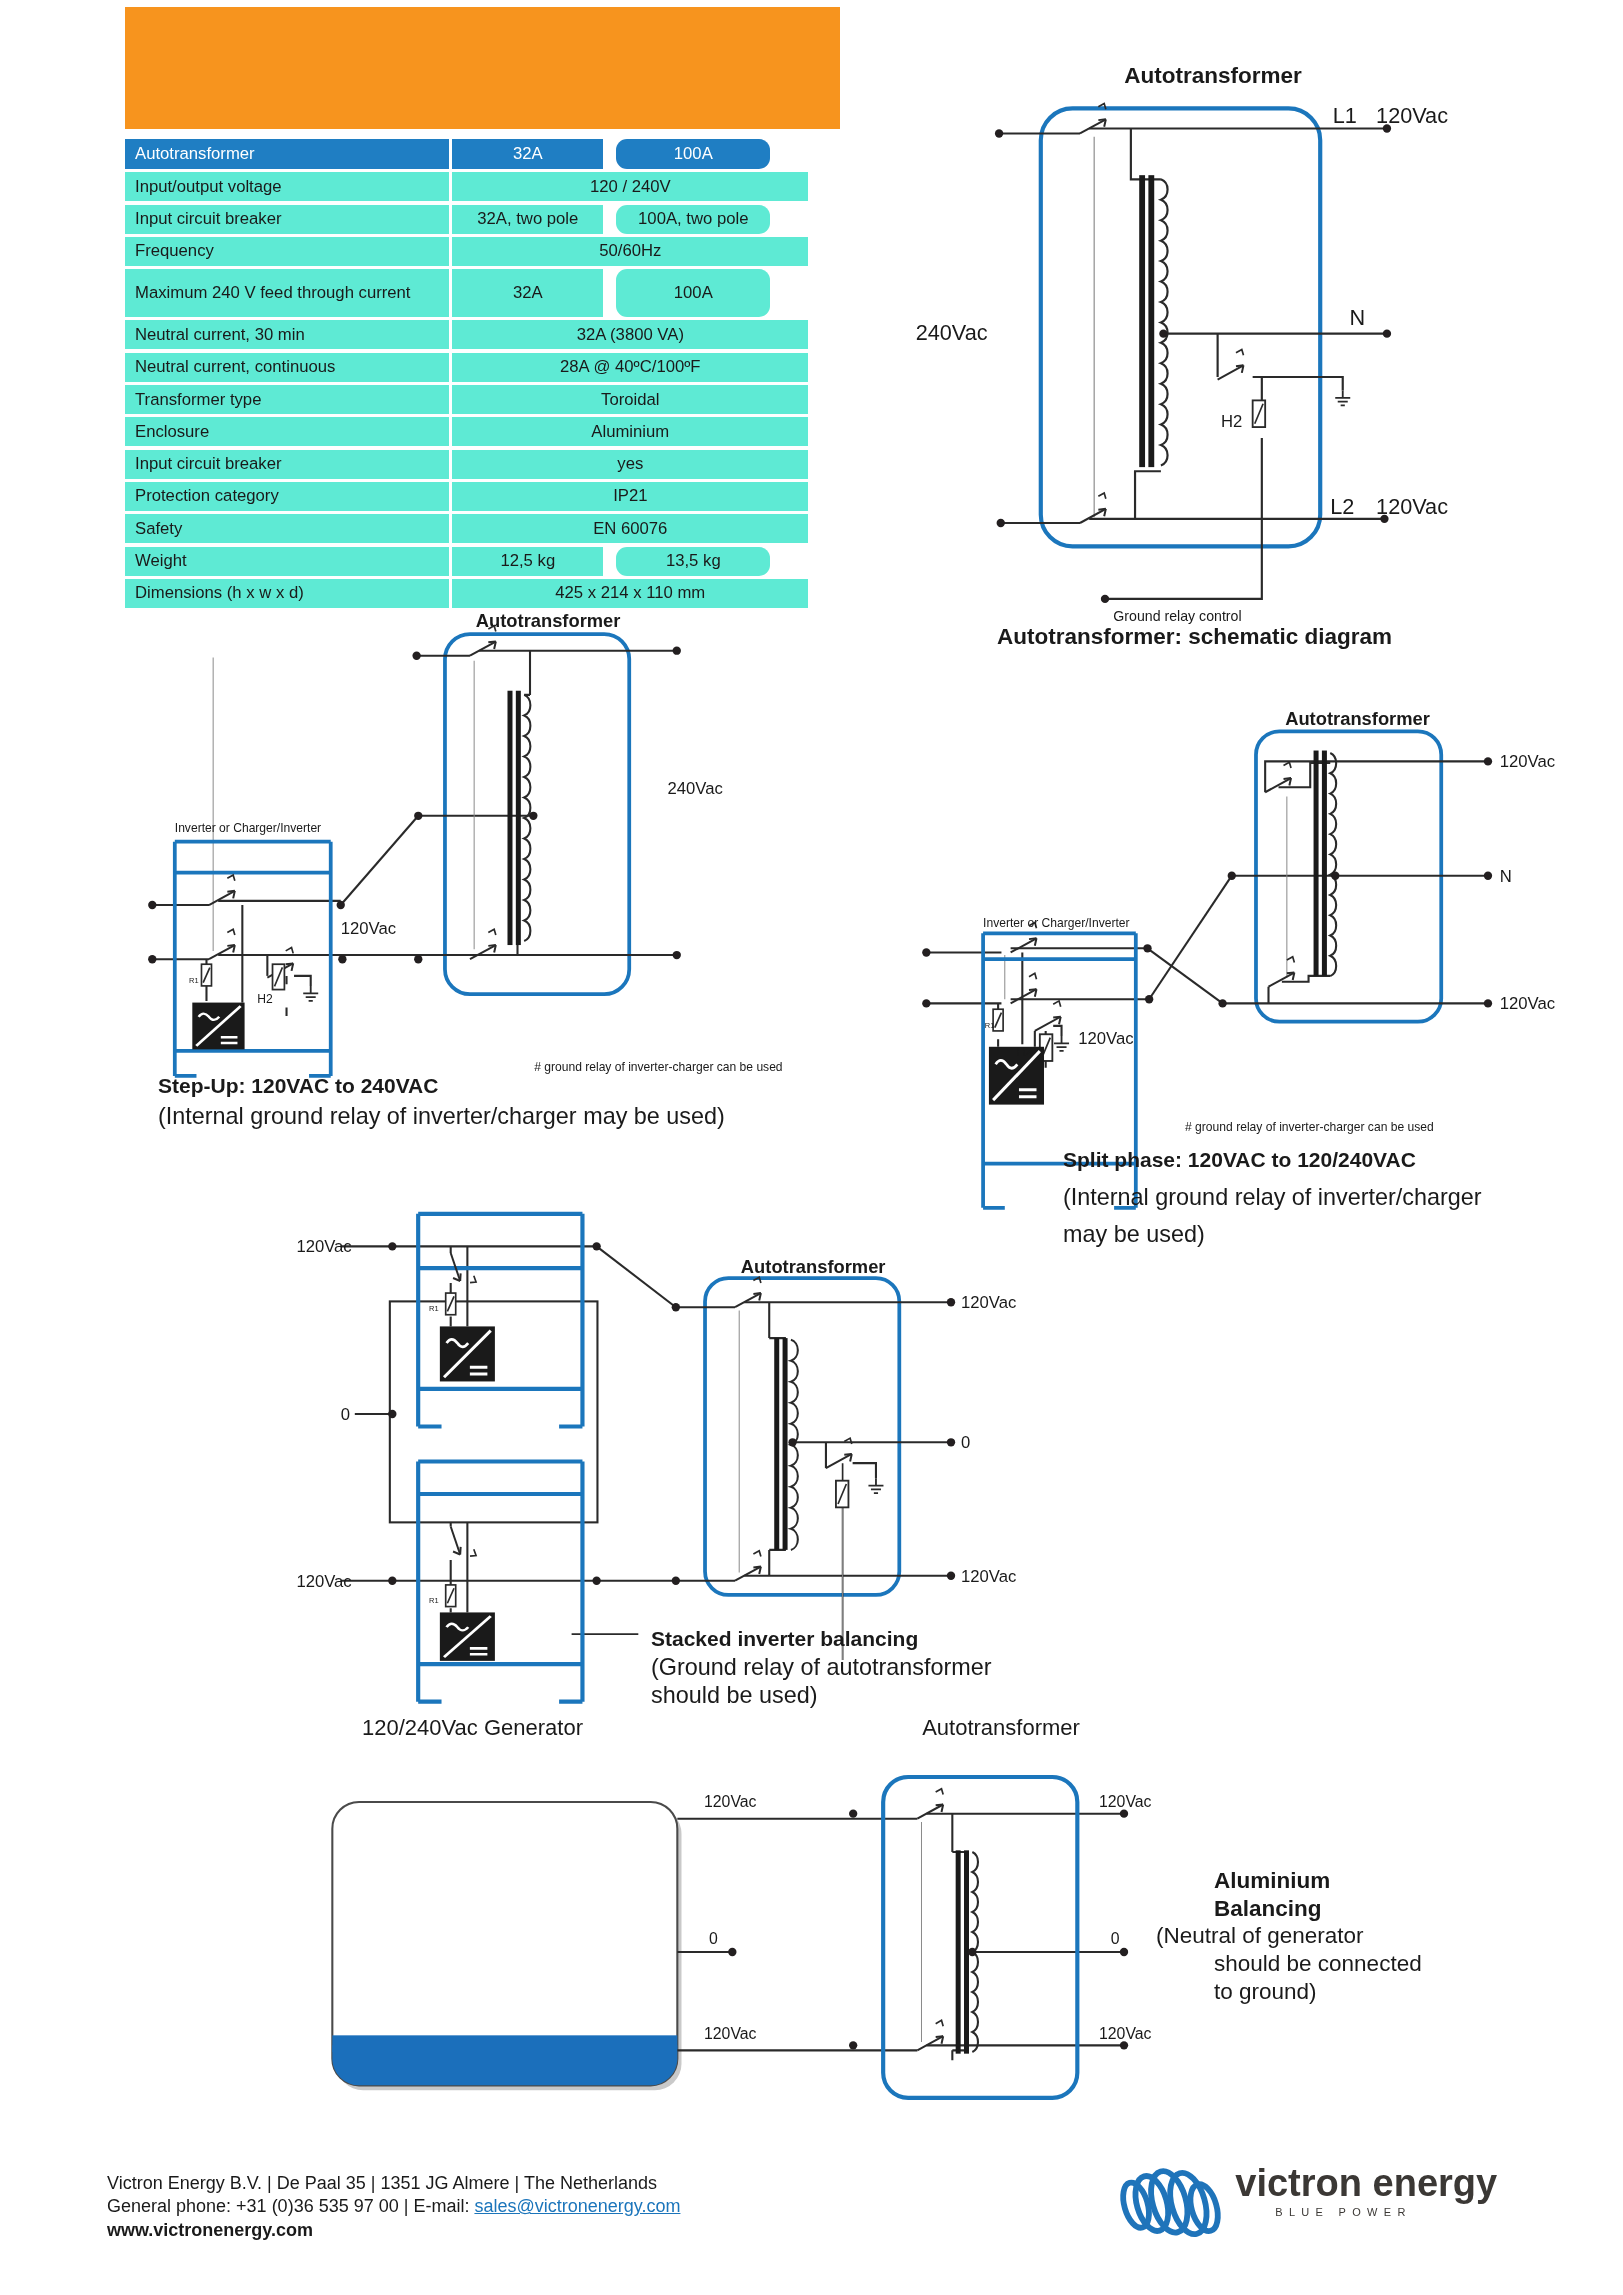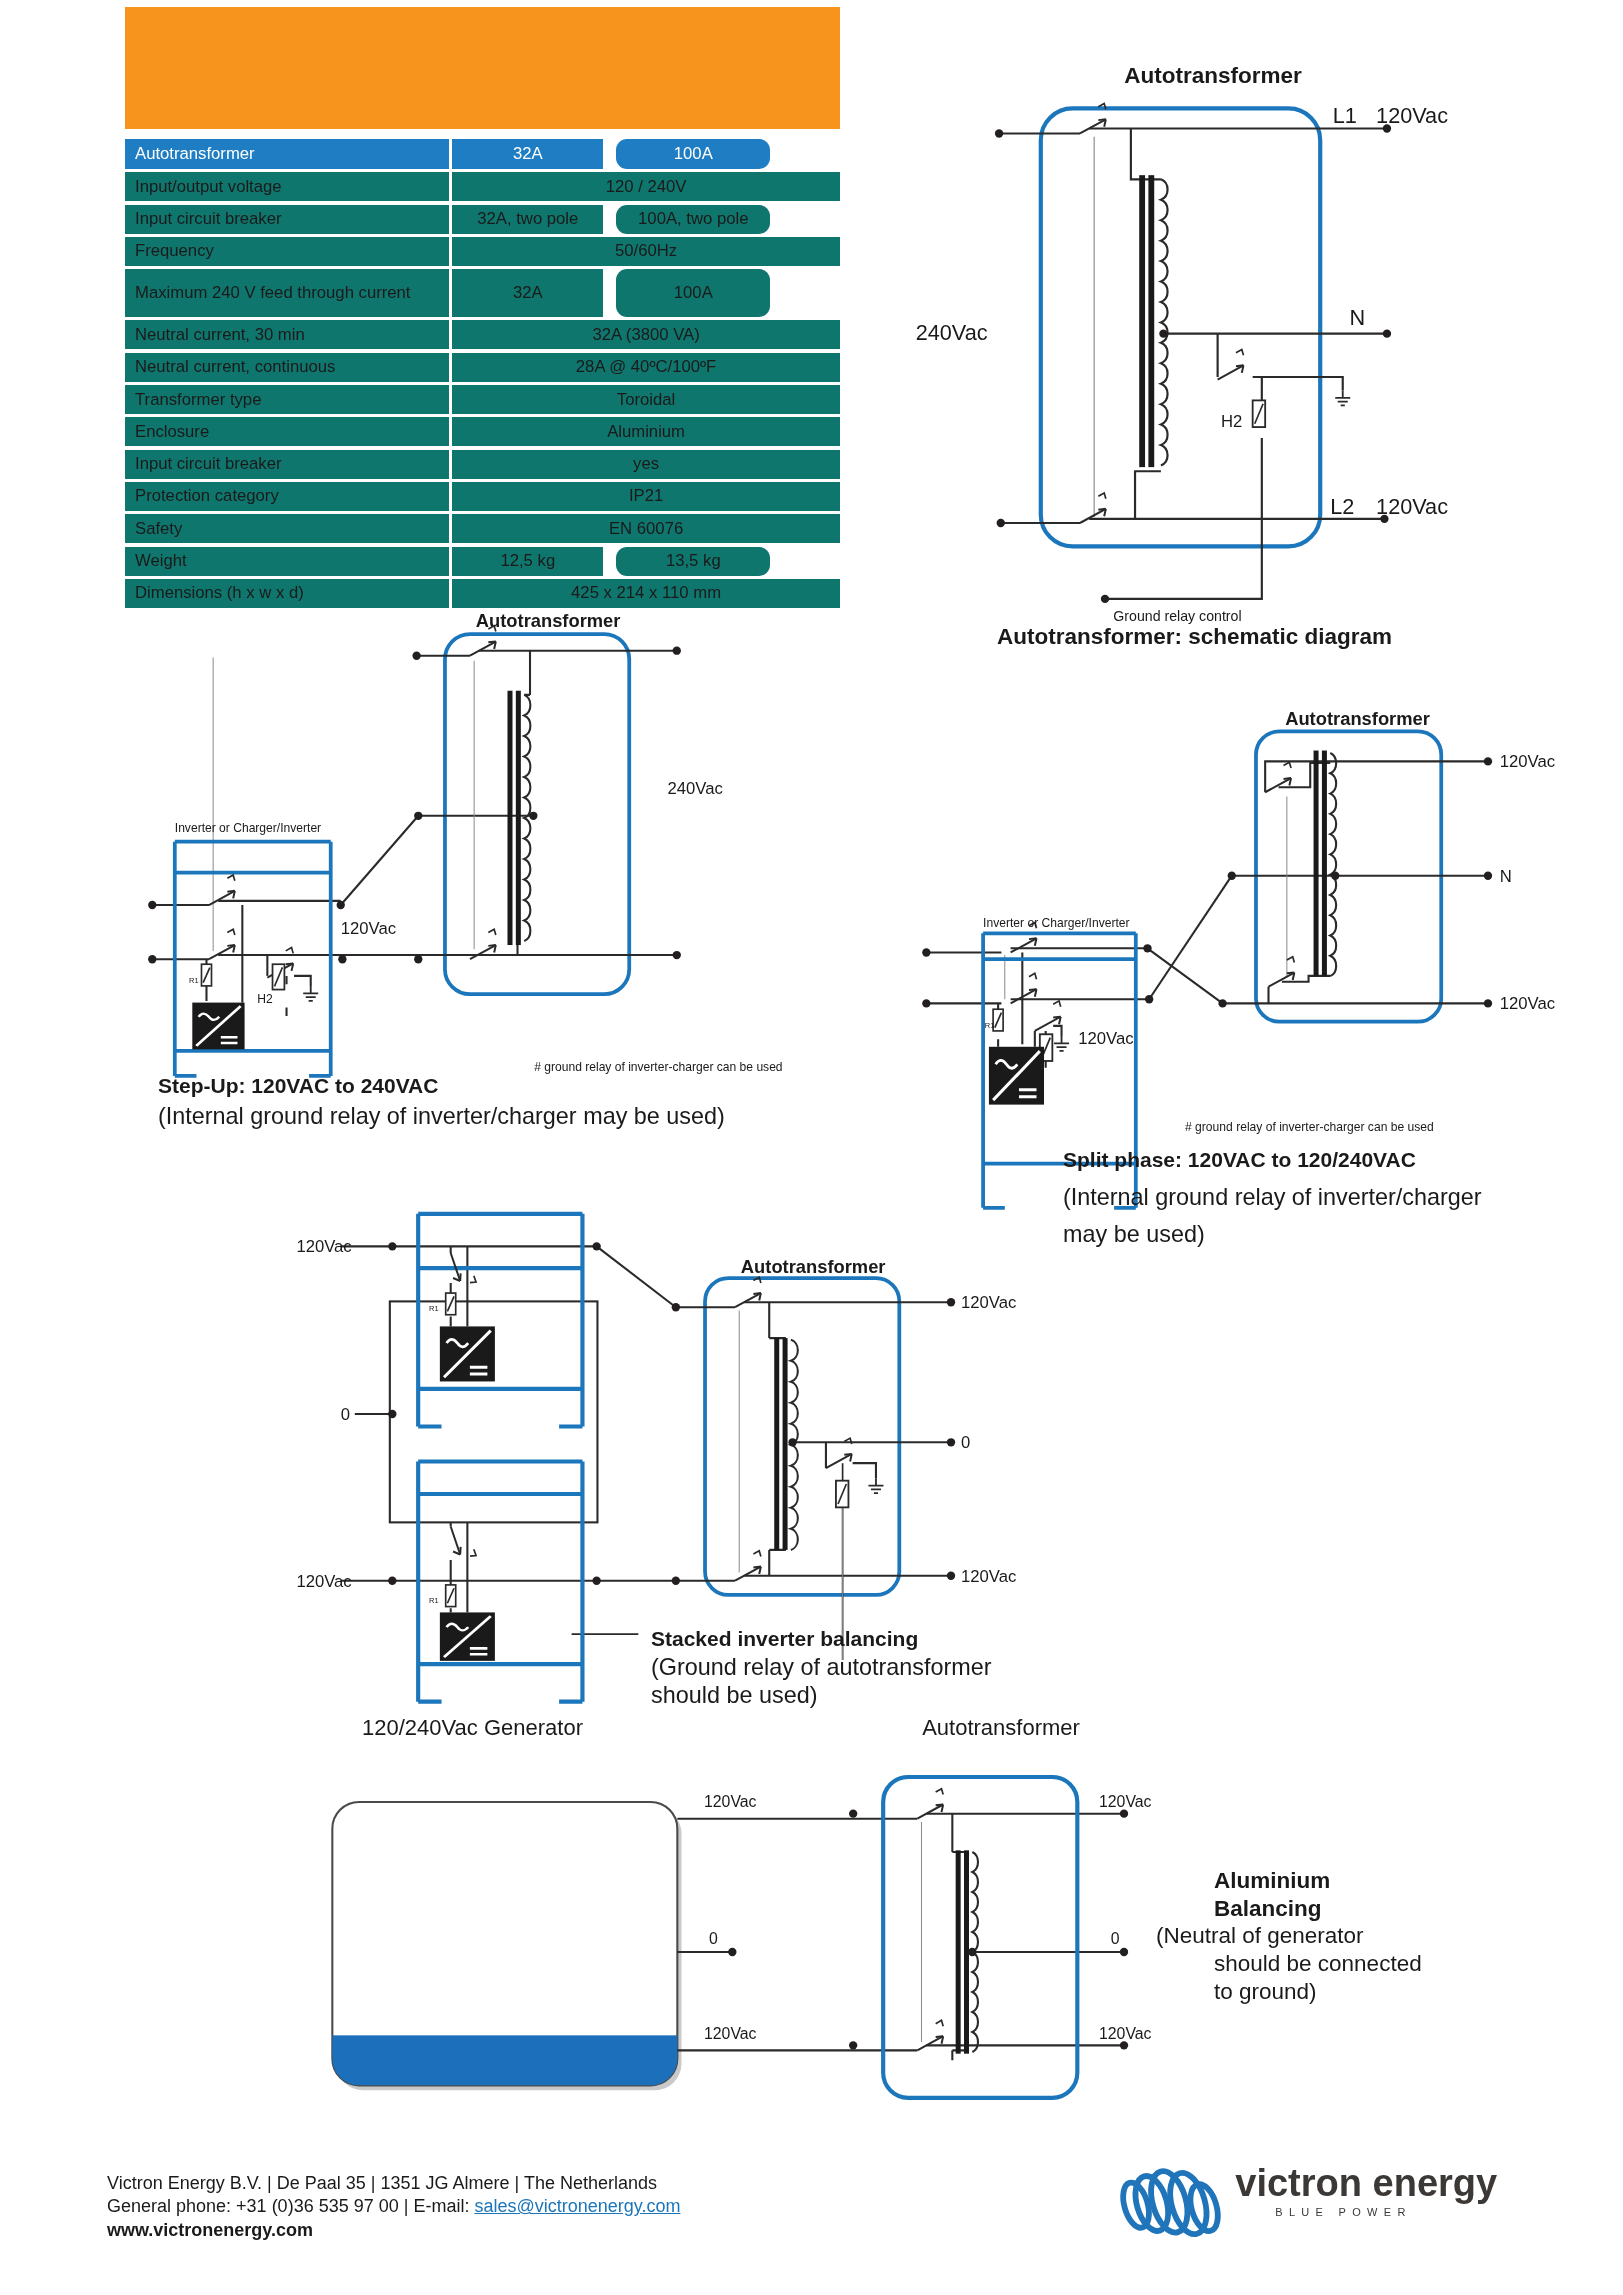--- a/index.html
+++ b/index.html
@@ -3,25 +3,25 @@
 <meta charset="utf-8">
 <style>
   html,body{margin:0;padding:0;background:#ffffff;}
   body{font-family:"Liberation Sans", sans-serif;color:#1a1a1a;}
   #page{position:relative;width:1623px;height:2295px;background:#fff;overflow:hidden;}
   .abs{position:absolute;}
   
   #orange-block{left:125px;top:6.7px;width:715px;height:122px;background:#F7941E;}
   #spec-table{left:125px;top:139px;width:715px;}
   .trow{display:flex;margin-bottom:3.3px;}
-  .cell{background:#0f766e;font-size:16.7px;display:flex;align-items:center;}
+  .cell{background:#5eead4;font-size:16.7px;display:flex;align-items:center;}
   .c-label{width:314px;padding-left:10px;}
   .c-v1{width:151px;margin-left:3.3px;justify-content:center;}
   .c-v2{width:154px;margin-left:13px;justify-content:center;border-radius:11px;}
-  .c-span{width:388px;margin-left:3.3px;justify-content:center;}
+  .c-span{width:356px;margin-left:3.3px;justify-content:center;}
   .h35 .cell{height:29px;}
   .h58 .cell{height:48px;line-height:20px;}
   .thead .cell{background:#1F7EC3;color:#fff;height:30px;}
   
   .cap-b{font-weight:bold;font-size:21px;}
   .cap{font-size:23.4px;}
   .cap27b{font-weight:bold;font-size:22.5px;}
   .cap27{font-size:22.5px;}
   .dlabel{font-size:22px;}
   

